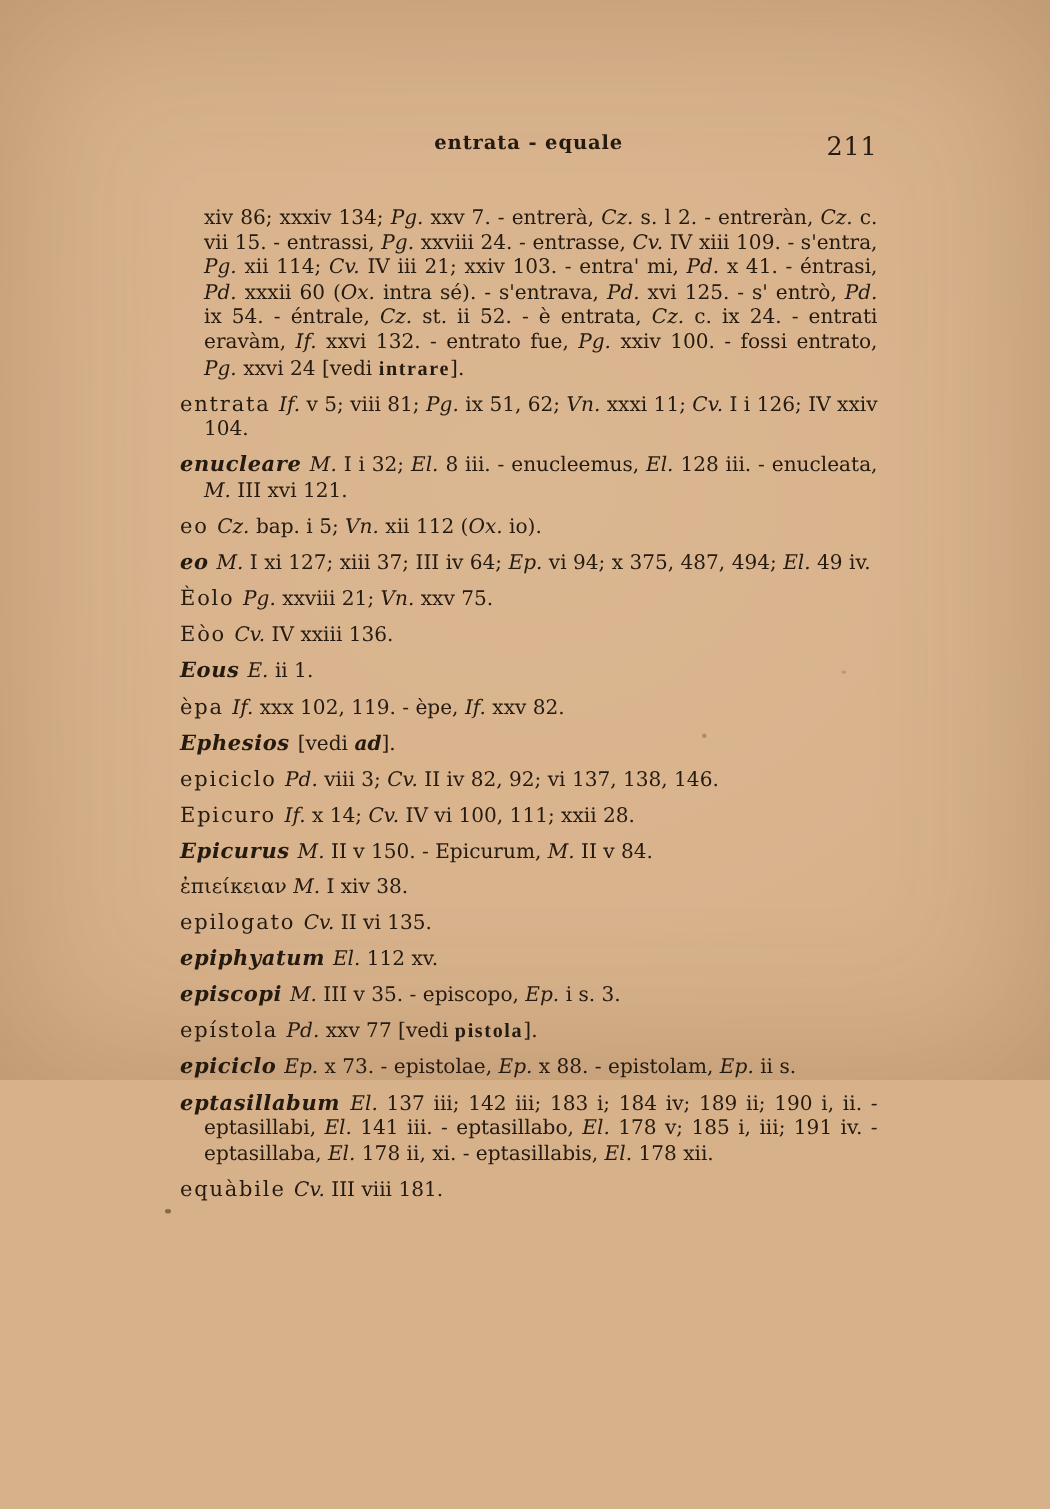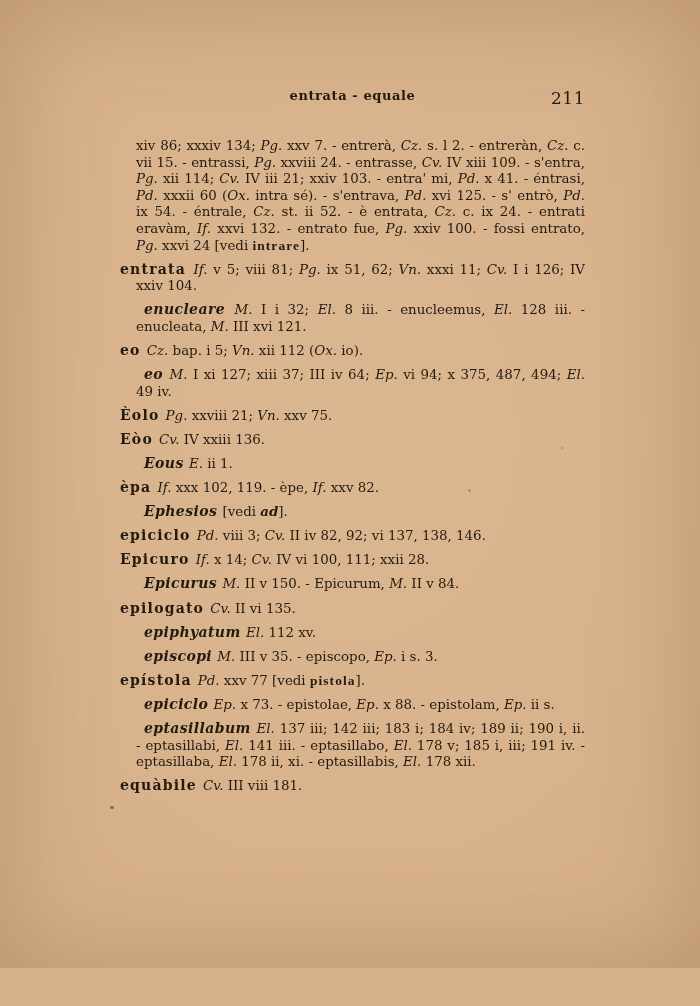--- a/index.html
+++ b/index.html
@@ -10,21 +10,21 @@
     overflow: hidden;
   }
   body {
     background: var(--paper, #d7b18a);
     color: var(--ink, #241a10);
     font-family: "DejaVu Serif", "Liberation Serif", serif;
   }
   .page {
     position: relative;
     width: 700px;
-    height: 968px;
+    height: 720px;
     box-sizing: border-box;
     padding: 88px 115px 0 120px;
     background:
       radial-gradient(ellipse 90% 80% at 50% 45%, rgba(255,238,210,0.10), rgba(0,0,0,0) 70%),
       var(--paper, #d7b18a);
     box-shadow: inset 0 0 110px rgba(110,72,35,0.28);
   }
   .running-header {
     position: relative;
     font-size: 13px;
@@ -54,22 +54,22 @@
     padding-left: 16px;
     line-height: 16.6px;
   }
   p.entry.continuation {
     text-indent: 0;
   }
   .s-n { font-style: normal; }
   .s-i { font-style: italic; }
   .s-b { font-weight: bold; letter-spacing: 1.1px; font-family: Liberation Serif, serif; }
   .s-bi { font-weight: bold; font-style: italic; margin-top: 10px; }
-  .s-h { font-weight: bold; letter-spacing: 1.2px; font-size: 14px; }
-  .s-hi { font-weight: bold; font-style: italic; letter-spacing: 0.4px; font-size: 14px; margin-left: 24px; }
+  .s-h { font-weight: normal; letter-spacing: 1.2px; font-size: 14px; }
+  .s-hi { font-weight: bold; font-style: italic; letter-spacing: 0.4px; font-size: 14px; }
   .speck {
     position: absolute;
     background: rgba(70,45,22,0.55);
     border-radius: 50%;
   }
 </style>
 </head>
 <body>
 
 <div class="page">
@@ -84,20 +84,21 @@
       <p class="entry"><span class="s-h">eo </span><span class="s-i">Cz.</span><span class="s-n"> bap. i 5; </span><span class="s-i">Vn.</span><span class="s-n"> xii 112 (</span><span class="s-i">Ox.</span><span class="s-n"> io).</span></p>
       <p class="entry"><span class="s-hi">eo </span><span class="s-i">M.</span><span class="s-n"> I xi 127; xiii 37; III iv 64; </span><span class="s-i">Ep.</span><span class="s-n"> vi 94; x 375, 487, 494; </span><span class="s-i">El.</span><span class="s-n"> 49 iv.</span></p>
       <p class="entry"><span class="s-h">Èolo </span><span class="s-i">Pg.</span><span class="s-n"> xxviii 21; </span><span class="s-i">Vn.</span><span class="s-n"> xxv 75.</span></p>
       <p class="entry"><span class="s-h">Eòo </span><span class="s-i">Cv.</span><span class="s-n"> IV xxiii 136.</span></p>
       <p class="entry"><span class="s-hi">Eous </span><span class="s-i">E.</span><span class="s-n"> ii 1.</span></p>
       <p class="entry"><span class="s-h">èpa </span><span class="s-i">If.</span><span class="s-n"> xxx 102, 119. - èpe, </span><span class="s-i">If.</span><span class="s-n"> xxv 82.</span></p>
       <p class="entry"><span class="s-hi">Ephesios </span><span class="s-n">[vedi </span><span class="s-bi">ad</span><span class="s-n">].</span></p>
       <p class="entry"><span class="s-h">epiciclo </span><span class="s-i">Pd.</span><span class="s-n"> viii 3; </span><span class="s-i">Cv.</span><span class="s-n"> II iv 82, 92; vi 137, 138, 146.</span></p>
       <p class="entry"><span class="s-h">Epicuro </span><span class="s-i">If.</span><span class="s-n"> x 14; </span><span class="s-i">Cv.</span><span class="s-n"> IV vi 100, 111; xxii 28.</span></p>
       <p class="entry"><span class="s-hi">Epicurus </span><span class="s-i">M.</span><span class="s-n"> II v 150. - Epicurum, </span><span class="s-i">M.</span><span class="s-n"> II v 84.</span></p>
+      <p class="entry"><span class="s-n">ἐπιείκειαν </span><span class="s-i">M.</span><span class="s-n"> I xiv 38.</span></p>
       <p class="entry"><span class="s-h">epilogato </span><span class="s-i">Cv.</span><span class="s-n"> II vi 135.</span></p>
       <p class="entry"><span class="s-hi">epiphyatum </span><span class="s-i">El.</span><span class="s-n"> 112 xv.</span></p>
       <p class="entry"><span class="s-hi">episcopi </span><span class="s-i">M.</span><span class="s-n"> III v 35. - episcopo, </span><span class="s-i">Ep.</span><span class="s-n"> i s. 3.</span></p>
       <p class="entry"><span class="s-h">epístola </span><span class="s-i">Pd.</span><span class="s-n"> xxv 77 [vedi </span><span class="s-b">pistola</span><span class="s-n">].</span></p>
       <p class="entry"><span class="s-hi">epiciclo </span><span class="s-i">Ep.</span><span class="s-n"> x 73. - epistolae, </span><span class="s-i">Ep.</span><span class="s-n"> x 88. - epistolam, </span><span class="s-i">Ep.</span><span class="s-n"> ii s.</span></p>
       <p class="entry"><span class="s-hi">eptasillabum </span><span class="s-i">El.</span><span class="s-n"> 137 iii; 142 iii; 183 i; 184 iv; 189 ii; 190 i, ii. - eptasillabi, </span><span class="s-i">El.</span><span class="s-n"> 141 iii. - eptasillabo, </span><span class="s-i">El.</span><span class="s-n"> 178 v; 185 i, iii; 191 iv. - eptasillaba, </span><span class="s-i">El.</span><span class="s-n"> 178 ii, xi. - eptasillabis, </span><span class="s-i">El.</span><span class="s-n"> 178 xii.</span></p>
       <p class="entry"><span class="s-h">equàbile </span><span class="s-i">Cv.</span><span class="s-n"> III viii 181.</span></p>
     </div>
   <div class="speck" style="left:110px; top:806px; width:4px; height:3px;"></div>
   <div class="speck" style="left:468px; top:489px; width:3px; height:3px; opacity:0.55;"></div>

